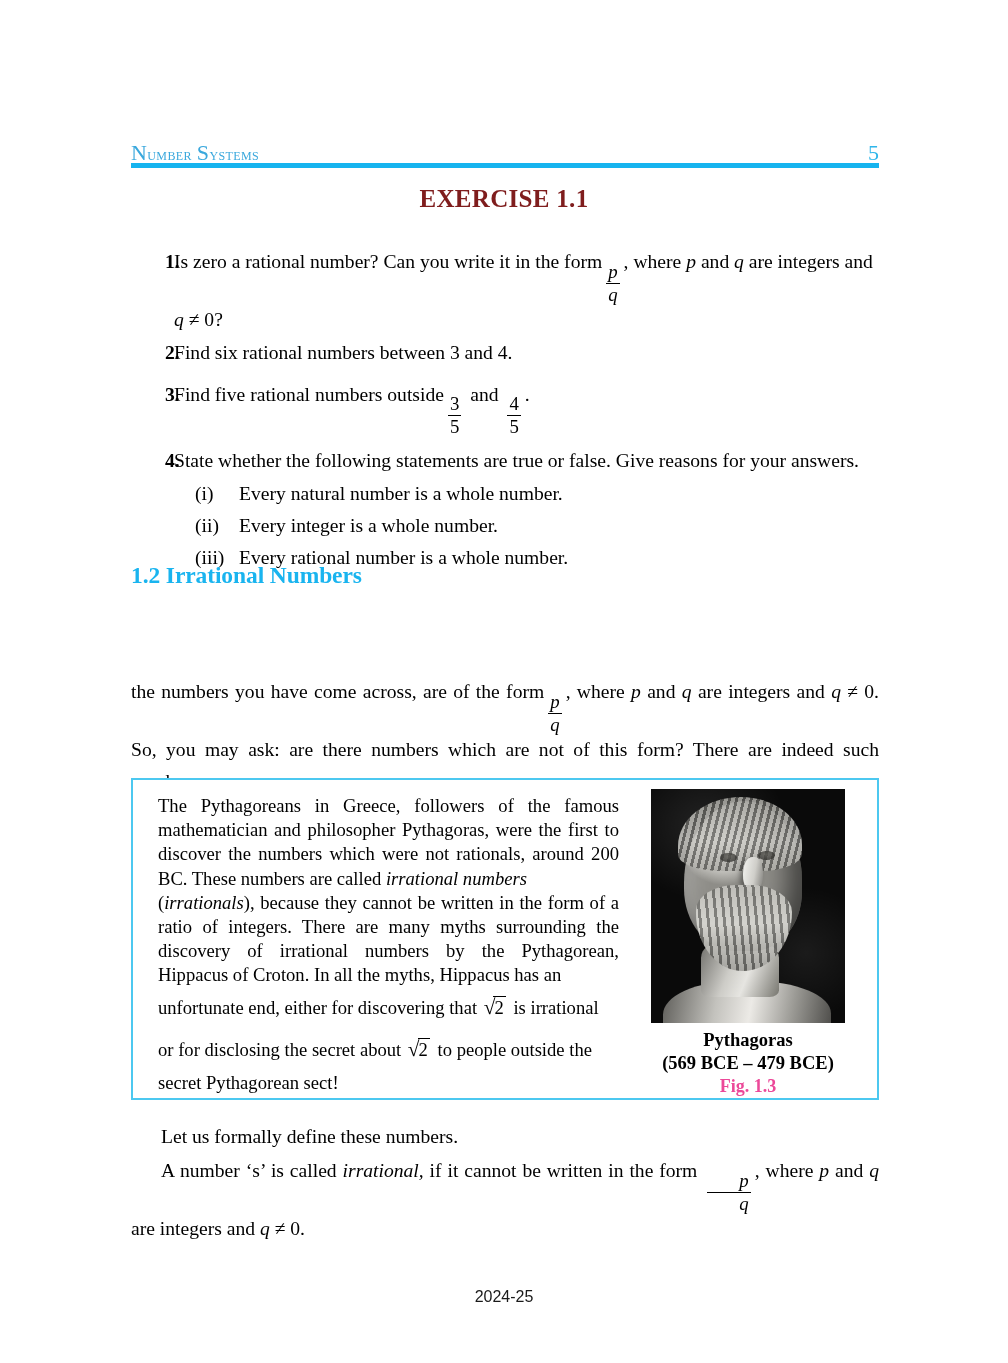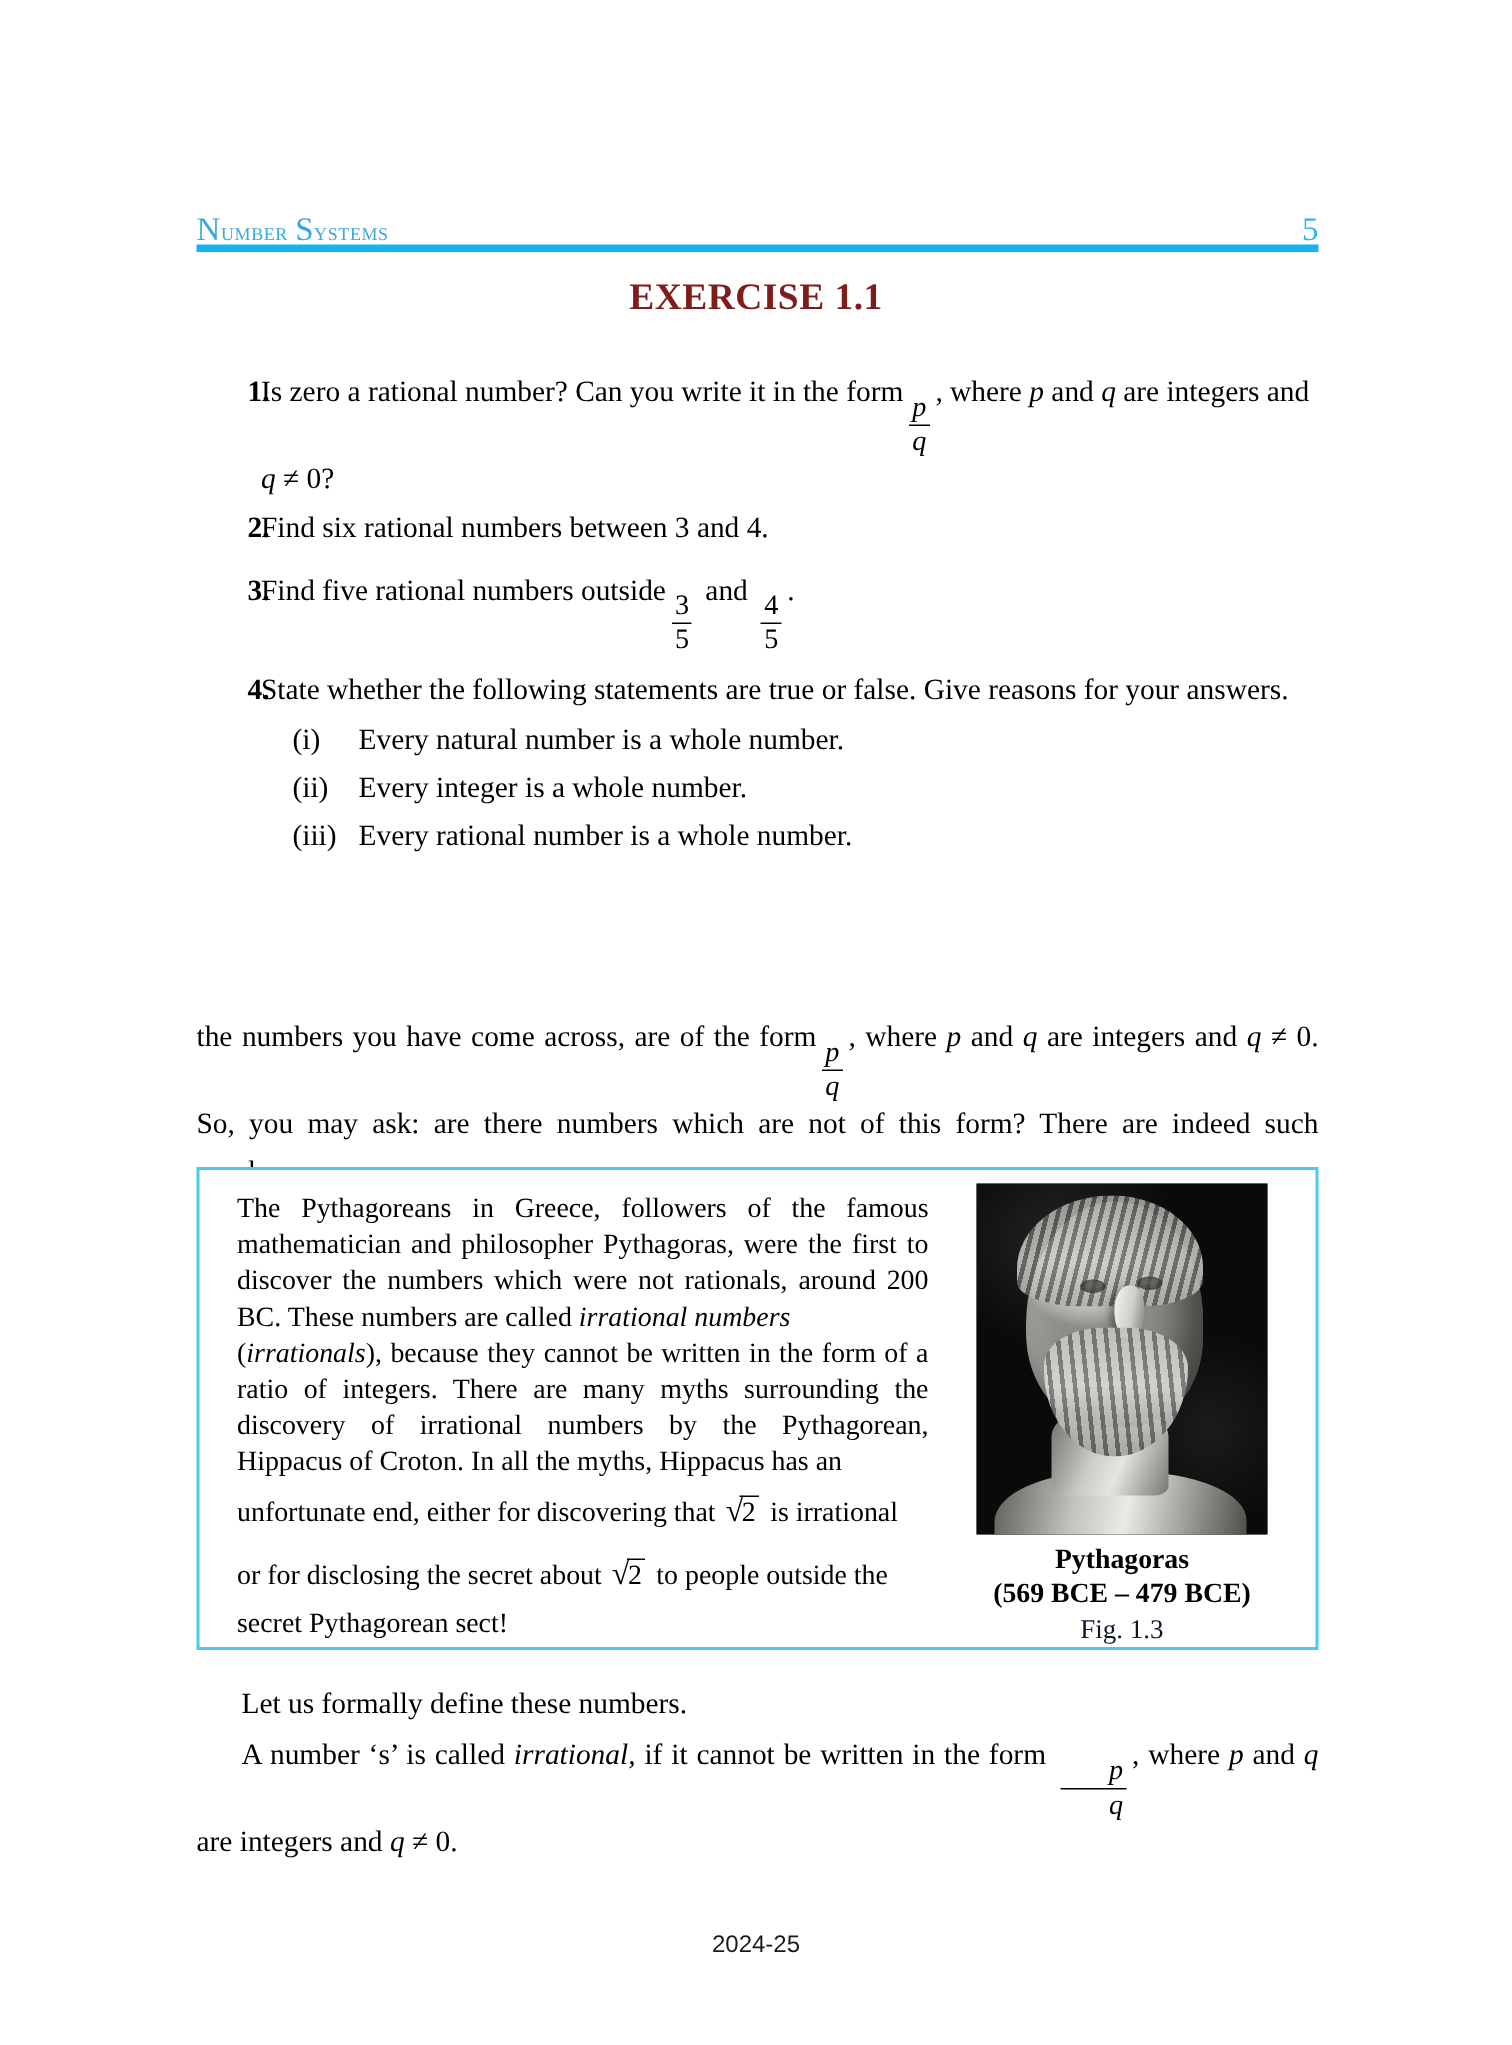--- a/index.html
+++ b/index.html
@@ -285,22 +285,22 @@
     margin-top: 6px;
     line-height: 1.22;
   }
   .fig-dates {
     font-size: 18.5px;
     font-weight: bold;
     line-height: 1.22;
   }
   .fig-label {
     font-size: 18px;
-    font-weight: normal;
-    color: #0f172a;
+    font-weight: bold;
+    color: #ec4899;
     margin-top: 2px;
   }
 
   
   #para-3 {
     position: absolute;
     left: 131px;
     top: 1123px;
     width: 748px;
     font-size: 19.6px;
@@ -385,20 +385,21 @@
         <div class="sub-num">(ii)</div>
         <div>Every integer is a whole number.</div>
       </div>
       <div class="sub">
         <div class="sub-num">(iii)</div>
         <div>Every rational number is a whole number.</div>
       </div>
     </div>
   </div>
 
+  <div class="sec-heading">1.2 Irrational Numbers</div>
 
 
   <div class="para" id="para-2"><span>the numbers you have come across, are of the form</span><span class="frac ital">
         <span class="num">p</span>
         <span class="den">q</span>
       </span><span>, where</span> <span class="ital">p</span> <span>and</span> <span class="ital">q</span> <span>are integers and</span> <span class="ital">q</span> <span>≠ 0. So, you may ask: are there numbers which are not of this form? There are indeed such numbers.</span></div>
 
   <div class="box">
 
     <div class="box-text">

